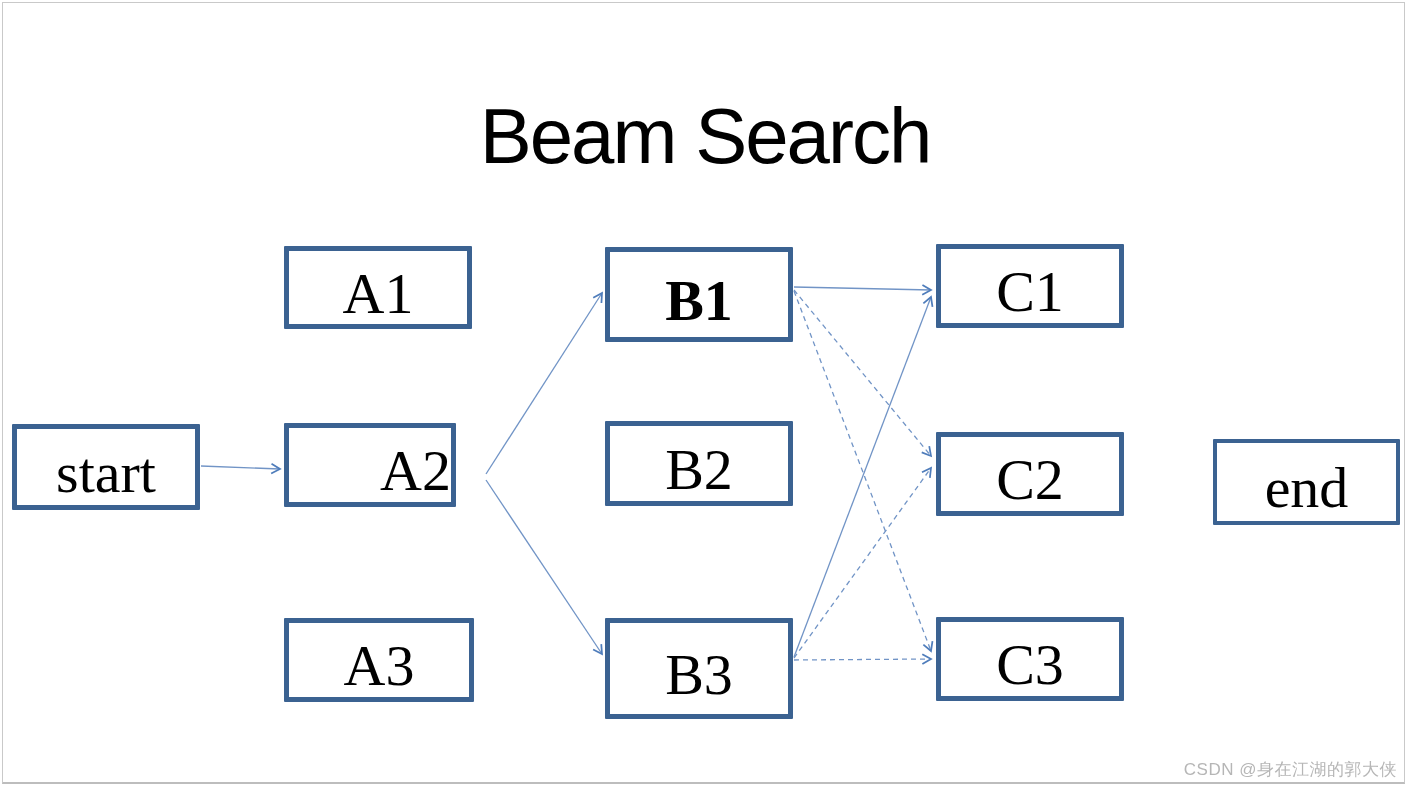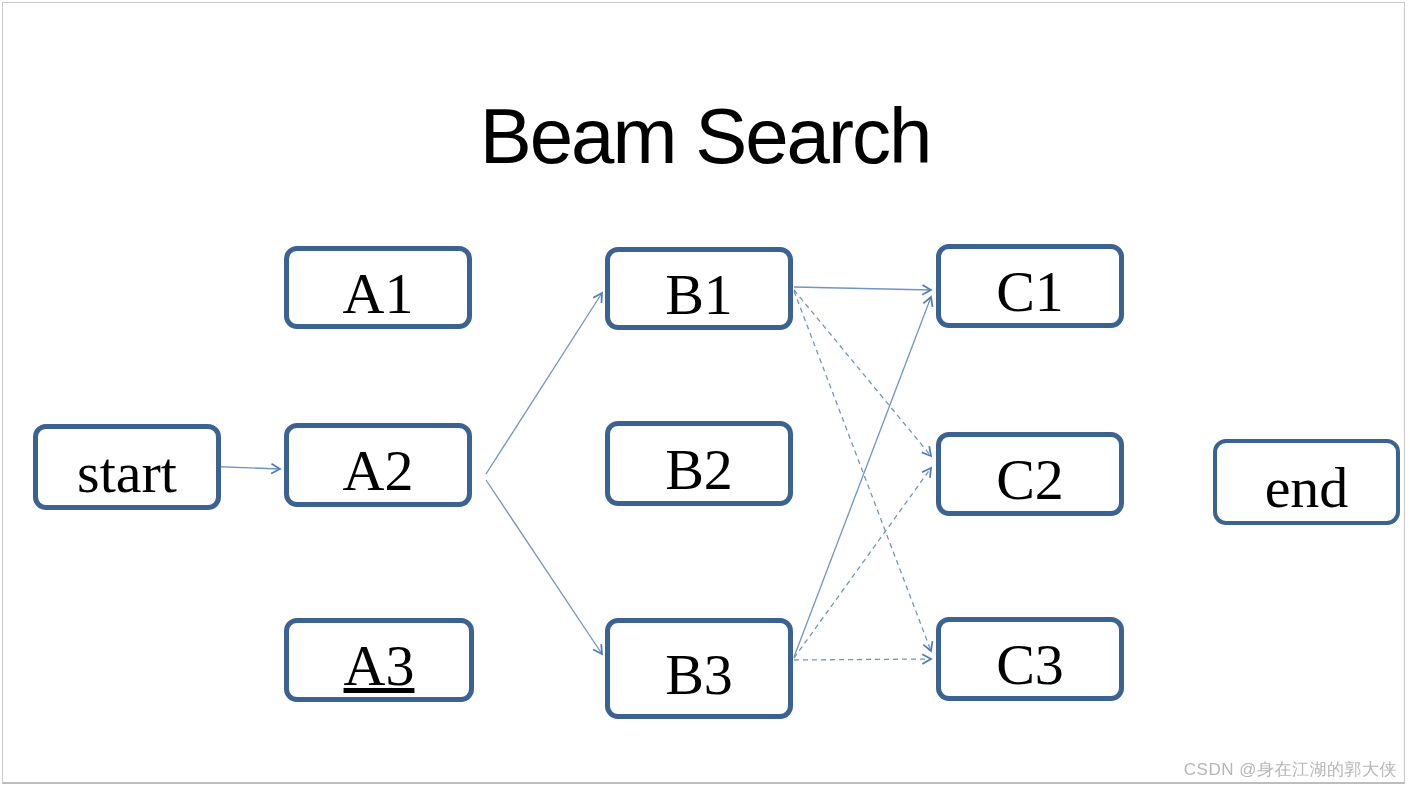--- a/index.html
+++ b/index.html
@@ -14,30 +14,30 @@
   }
   .title{
     position:absolute;top:56px;left:0;width:100%;text-align:center;
     font-family:"Liberation Sans",sans-serif;font-size:78px;font-weight:400;
     letter-spacing:-2px;color:#000;line-height:1.05;margin-top:40px;
   }
   .edges{position:absolute;left:0;top:0;width:1410px;height:790px;}
   .edge.dashed{stroke-dasharray:5 4;}
   .node{
     position:absolute;box-sizing:border-box;background:#ffffff;
-    border:5px solid #3b6291;border-radius:13px;
+    border:5px solid #3b6291;border-radius:1px;
     display:flex;align-items:center;justify-content:center;
     font-family:"Liberation Serif",serif;font-size:58px;color:#000;
     padding-top:12px;line-height:1;
   }
-  .n-start{left:12px;  top:424px; width:188px; height:86px;margin-left:21px;}
+  .n-start{left:12px;  top:424px; width:188px; height:86px;}
   .n-a1   {left:284px; top:246px; width:188px; height:83px;}
-  .n-a2   {left:284px; top:423px; width:188px; height:84px;}
-  .n-a3   {left:284px; top:618px; width:190px; height:84px;text-decoration:underline;}
-  .n-b1   {left:605px; top:247px; width:188px; height:83px;}
+  .n-a2   {left:284px; top:423px; width:172px; height:84px;justify-content:flex-end;}
+  .n-a3   {left:284px; top:618px; width:190px; height:84px;}
+  .n-b1   {left:605px; top:247px; width:188px; height:95px;font-weight:bold;}
   .n-b2   {left:605px; top:421px; width:188px; height:85px;}
   .n-b3   {left:605px; top:618px; width:188px; height:101px;}
   .n-c1   {left:936px; top:244px; width:188px; height:84px;}
   .n-c2   {left:936px; top:432px; width:188px; height:84px;}
   .n-c3   {left:936px; top:617px; width:188px; height:84px;}
   .n-end  {left:1213px;top:419px; width:187px; height:86px;border-width:4px;margin-top:20px;}
   .watermark{
     position:absolute;right:13px;top:758px;
     font-family:"Liberation Sans",sans-serif;font-size:17px;color:#b6b6b6;
     letter-spacing:0.5px;white-space:nowrap;margin-left:30px;

